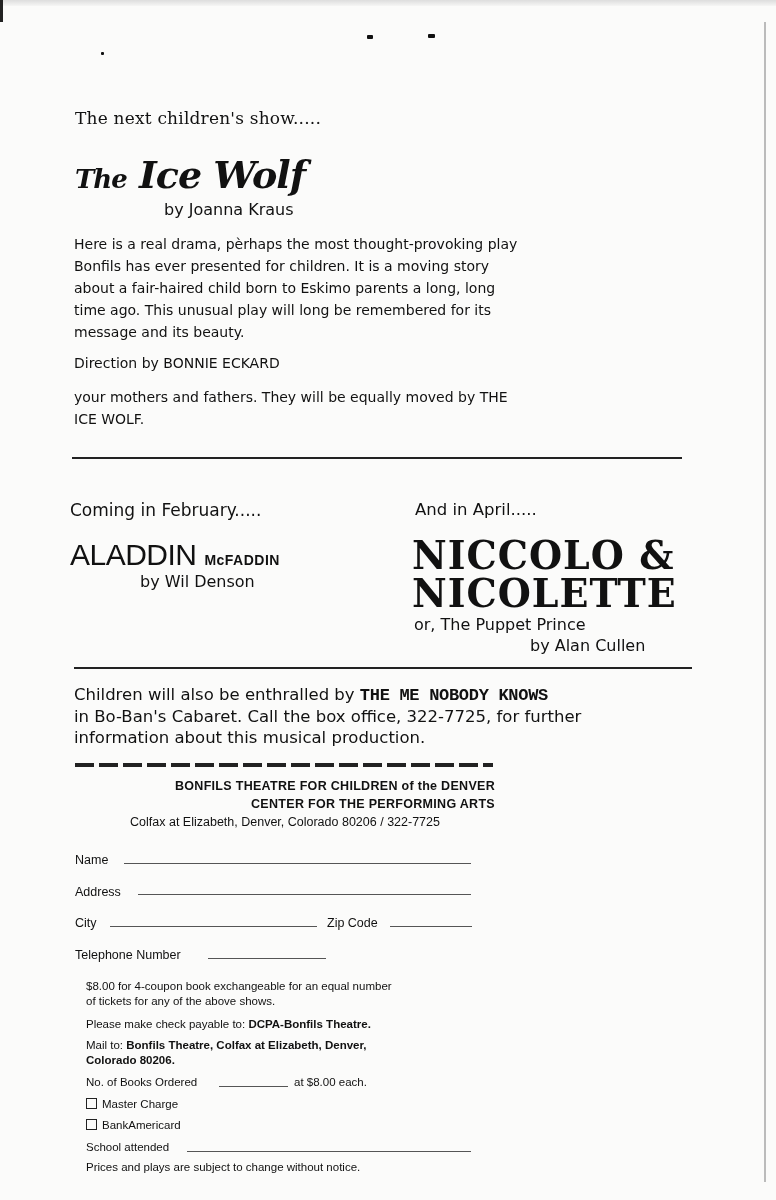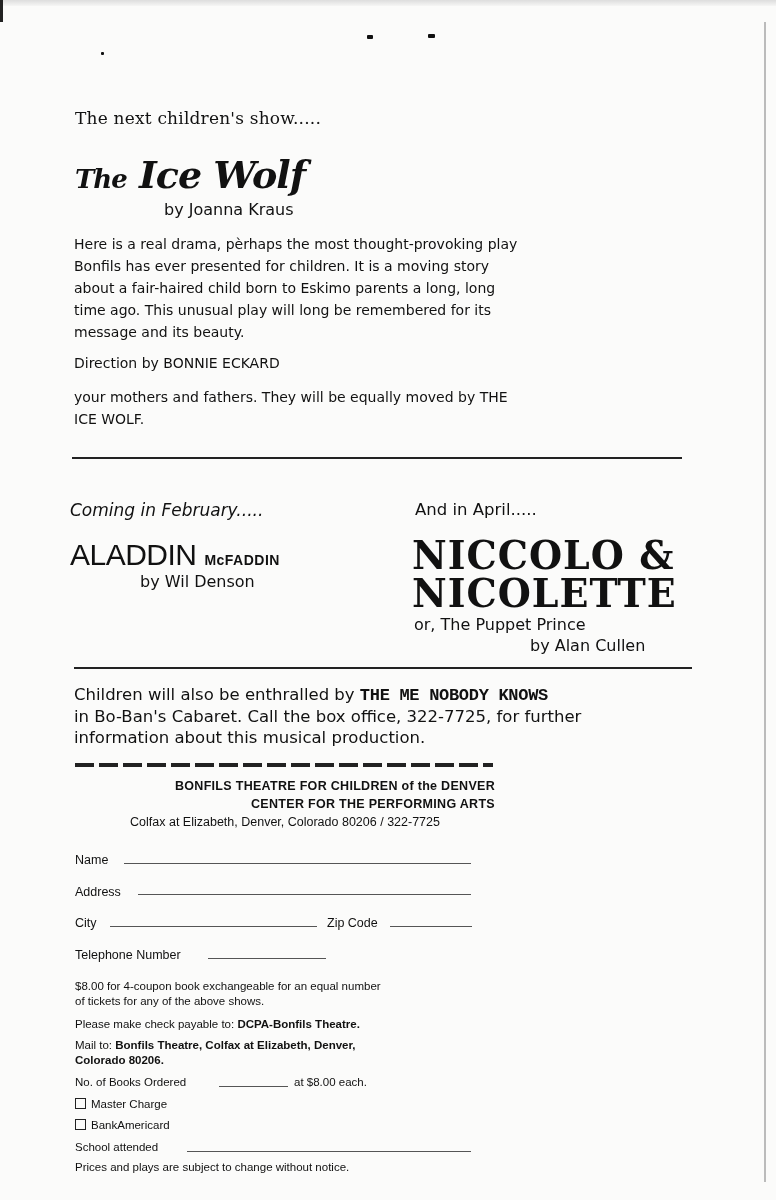--- a/index.html
+++ b/index.html
@@ -10,36 +10,36 @@
   .edge-left{left:0;top:0;width:3px;height:22px;background:#222;}
   .edge-right{right:10px;top:22px;width:2px;height:1160px;background:#bbb;}
   .topbar{left:0;top:0;width:776px;height:6px;background:linear-gradient(#ddd,#f6f6f5);}
   .speck{background:#111;border-radius:1px;}
   .intro{left:75px;top:108px;font-size:17px;font-family:"DejaVu Serif",serif;letter-spacing:0.2px;}
   .title{left:75px;top:152px;font-family:"DejaVu Serif",serif;font-weight:bold;font-size:38px;letter-spacing:-1px;font-style:italic;}
   .title .the{font-size:26px;}
   .author1{left:164px;top:200px;font-size:16px;}
   .para{left:74px;width:620px;font-size:14px;line-height:22px;}
   .rule{height:2px;background:#222;}
-  .feb-head{left:70px;top:500px;font-size:17px;font-style:italic;}
+  .feb-head{left:70px;top:500px;font-size:17px;}
   .aladdin{left:70px;top:538px;font-size:30px;letter-spacing:-0.5px;font-family:"Liberation Sans",sans-serif;}
   .aladdin .mc{font-size:14px;font-weight:bold;letter-spacing:0.5px;}
   .author2{left:140px;top:572px;font-size:16px;}
   .apr-head{left:415px;top:500px;font-size:16.5px;}
   .niccolo{left:412px;font-family:"DejaVu Serif",serif;font-weight:900;font-size:38px;line-height:38px;letter-spacing:1px;transform:scaleY(1.05);}
   .subt{left:414px;top:615px;font-size:16px;}
   .author3{left:530px;top:636px;font-size:16px;}
   .enthr{left:74px;top:684px;width:640px;font-size:16.5px;line-height:21px;}
   .enthr b{font-family:Liberation Mono, monospace;font-weight:bold;font-size:17px;letter-spacing:-0.3px;}
   .dashes{left:75px;top:763px;width:418px;height:4px;background:repeating-linear-gradient(90deg,#222 0 19px,transparent 19px 24px);}
   .org{left:75px;width:420px;text-align:right;font-size:12.5px;font-weight:bold;letter-spacing:0.3px;}
   .addr{left:75px;top:815px;width:420px;text-align:center;font-size:12.5px;}
   .form-label{font-size:12.5px;}
   .fline{height:1px;background:#555;}
-  .small{font-size:11.5px;left:75px;width:420px;line-height:15px;}
+  .small{font-size:11.5px;left:86px;width:420px;line-height:15px;}
   .cb{display:inline-block;width:9px;height:9px;border:1px solid #222;margin-right:5px;vertical-align:-1px;}
 </style>
 </head>
 <body>
 
 <div class="abs topbar"></div>
 <div class="abs edge-left"></div>
 <div class="abs edge-right"></div>
 <div class="abs speck" style="left:367px;top:35px;width:6px;height:4px;"></div>
 <div class="abs speck" style="left:428px;top:34px;width:7px;height:4px;"></div>

